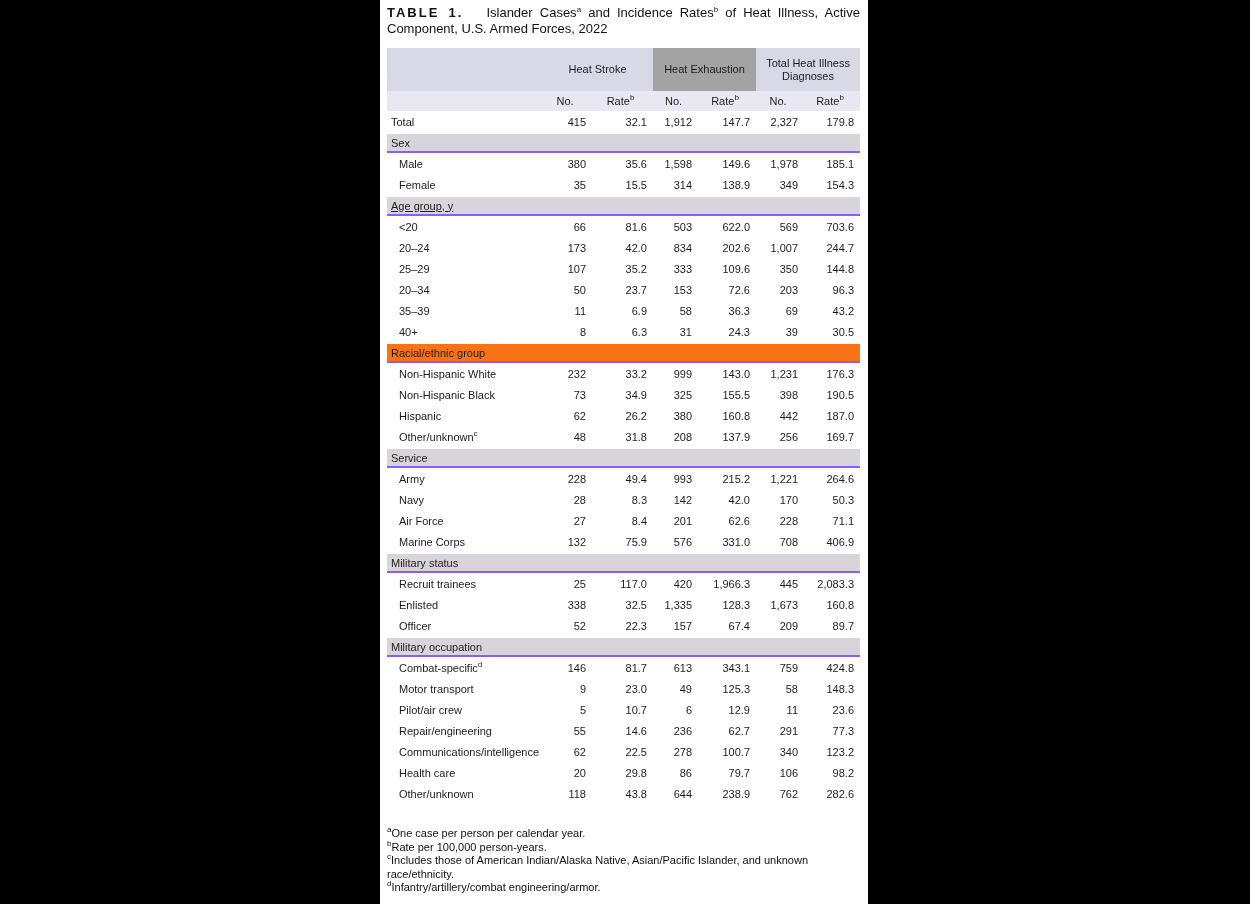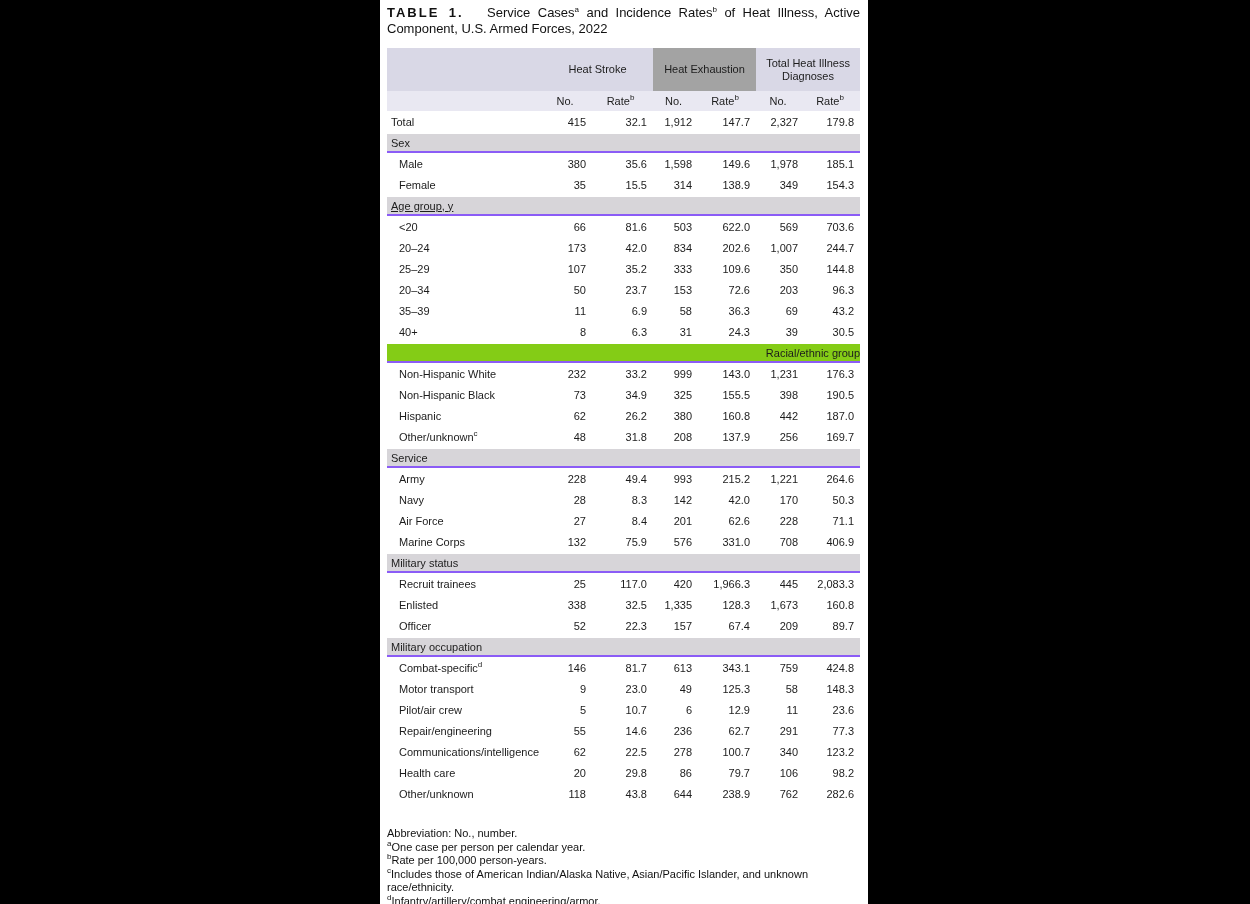--- a/index.html
+++ b/index.html
@@ -105,21 +105,21 @@
   .footnotes .fn {
     margin: 0;
   }
 </style>
 </head>
 <body>
 
 <div class="stage">
   <div class="paper">
 
-    <p class="title"><b class="tlabel">TABLE 1.</b><span id="title-rest"><span> Service Cases</span><sup>a</sup><span> and Incidence Rates</span><sup>b</sup><span> of Heat Illness, Active Component, U.S. Armed Forces, 2022</span></span></p>
+    <p class="title"><b class="tlabel">TABLE 1.</b><span id="title-rest"><span> Islander Cases</span><sup>a</sup><span> and Incidence Rates</span><sup>b</sup><span> of Heat Illness, Active Component, U.S. Armed Forces, 2022</span></span></p>
 
     <table class="msmr">
       <colgroup>
         <col style="width:155px">
         <col style="width:50px">
         <col style="width:61px">
         <col style="width:45px">
         <col style="width:58px">
         <col style="width:48px">
         <col style="width:56px">
@@ -223,21 +223,21 @@
           <tr class="data">
             <td class="rowlabel">40+</td>
             <td class="num">8</td>
             <td class="num">6.3</td>
             <td class="num">31</td>
             <td class="num">24.3</td>
             <td class="num">39</td>
             <td class="num">30.5</td>
           </tr>
           <tr class="section">
-            <td colspan="7" style="background: #84cc16; text-align: right;">Racial/ethnic group</td>
+            <td colspan="7" style="background: #f97316;">Racial/ethnic group</td>
           </tr>
           <tr class="data">
             <td class="rowlabel">Non-Hispanic White</td>
             <td class="num">232</td>
             <td class="num">33.2</td>
             <td class="num">999</td>
             <td class="num">143.0</td>
             <td class="num">1,231</td>
             <td class="num">176.3</td>
           </tr>
@@ -400,21 +400,20 @@
             <td class="num">43.8</td>
             <td class="num">644</td>
             <td class="num">238.9</td>
             <td class="num">762</td>
             <td class="num">282.6</td>
           </tr>
         </tbody>
     </table>
 
     <div class="footnotes" id="footnotes">
-        <p class="fn">Abbreviation: No., number.</p>
         <p class="fn"><sup>a</sup>One case per person per calendar year.</p>
         <p class="fn"><sup>b</sup>Rate per 100,000 person-years.</p>
         <p class="fn"><sup>c</sup>Includes those of American Indian/Alaska Native, Asian/Pacific Islander, and unknown race/ethnicity.</p>
         <p class="fn"><sup>d</sup>Infantry/artillery/combat engineering/armor.</p>
       </div>
 
   </div>
 </div>
 
 </body></html>

